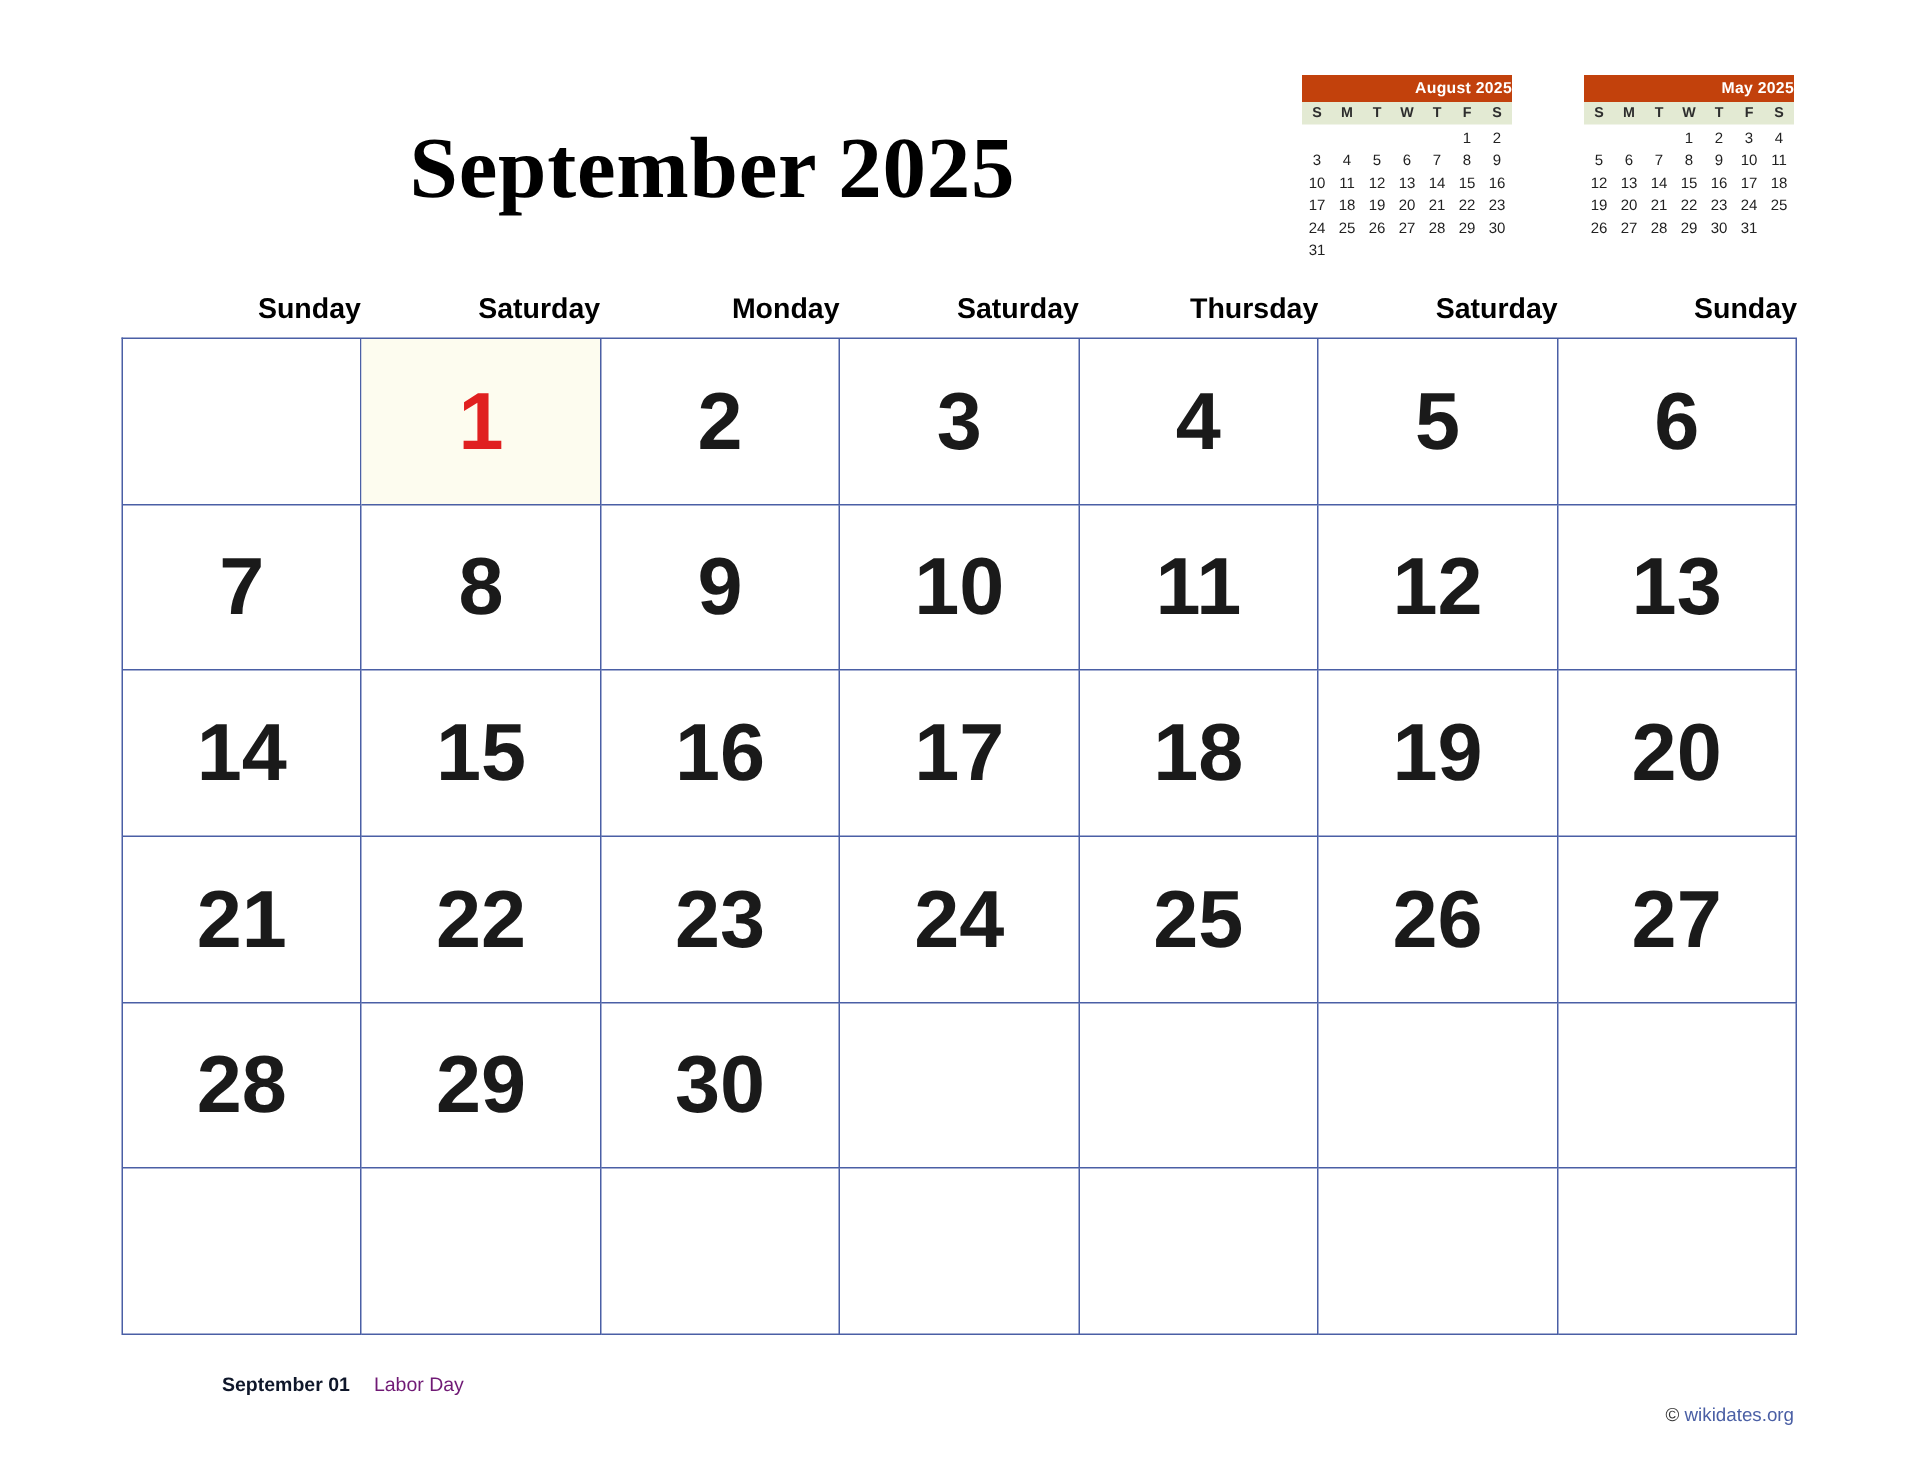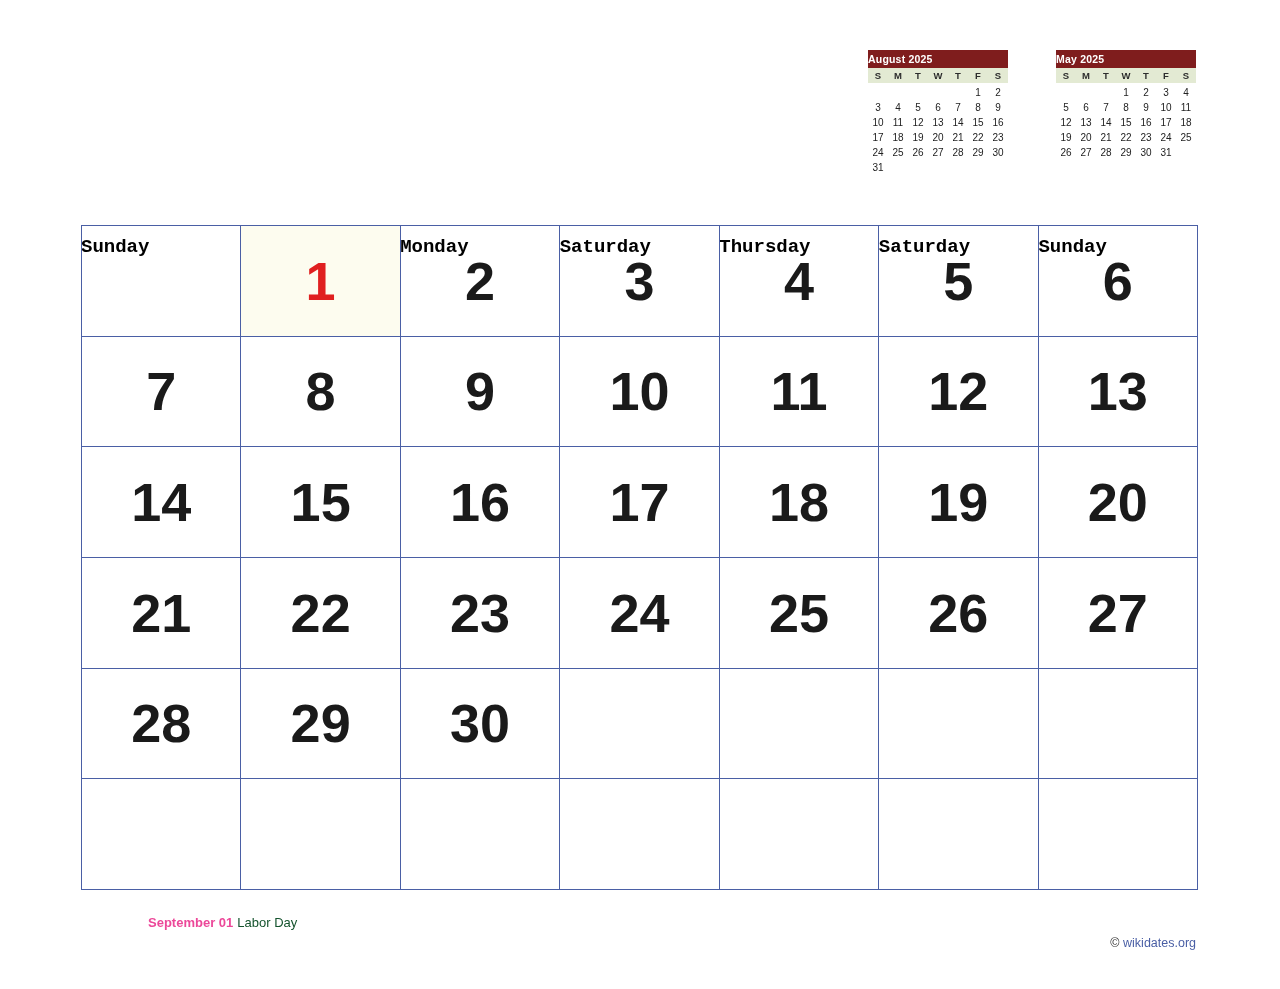--- a/index.html
+++ b/index.html
@@ -41,25 +41,25 @@
     right: 84px;
     display: flex;
     gap: 48px;
   }
   .mini-cal {
     width: 140px;
     font-size: 10px;
     font-family: "Liberation Sans", sans-serif;
   }
   .mini-title {
-    background: #7f1d1d;
+    background: #c2410c;
     color: #ffffff;
     font-weight: bold;
     font-size: 10.5px;
-    text-align: left;
+    text-align: right;
     padding: 3px 0 3px 0;
     letter-spacing: 0.2px;
   }
   .mini-dow {
     display: grid;
     grid-template-columns: repeat(7, 1fr);
     background: #e3ead3;
     color: #2d2d2d;
     font-weight: bold;
     font-size: 9.5px;
@@ -85,26 +85,25 @@
   
   .dow-row {
     position: absolute;
     top: 196px;
     left: 81px;
     width: 1117px;
     display: grid;
     grid-template-columns: repeat(7, 1fr);
   }
   .dow-row div {
-    text-align: left;
-    font-family: Liberation Mono, monospace;
+    text-align: right;
+    font-family: Liberation Sans, sans-serif;
     font-size: 19px;
     font-weight: bold;
     color: #000000;
-    margin-top: 40px;
   }
 
   
   .cal-grid {
     position: absolute;
     top: 225px;
     left: 81px;
     width: 1117px;
     height: 665px;
     display: grid;
@@ -147,32 +146,33 @@
     margin-top: 40px;
   }
   .credit .c-sym { color: #333333; }
   .holiday-list {
     position: absolute;
     left: 148px;
     top: 915px;
     font-size: 13px;
   }
   .holiday-list .h-date {
-    color: #ec4899;
-    font-weight: bold;
-    margin-right: 4px;
+    color: #0f172a;
+    font-weight: bold;
+    margin-right: 16px;
   }
   .holiday-list .h-name {
-    color: #14532d;
+    color: #701a75;
   }
 </style>
 </head>
 <body>
 
 <div class="header">
+  <div class="main-title">September 2025</div>
   <div class="mini-wrap">
       <div class="mini-cal">
         <div class="mini-title">August 2025</div>
         <div class="mini-dow">
           <span>S</span>
           <span>M</span>
           <span>T</span>
           <span>W</span>
           <span>T</span>
           <span>F</span>

